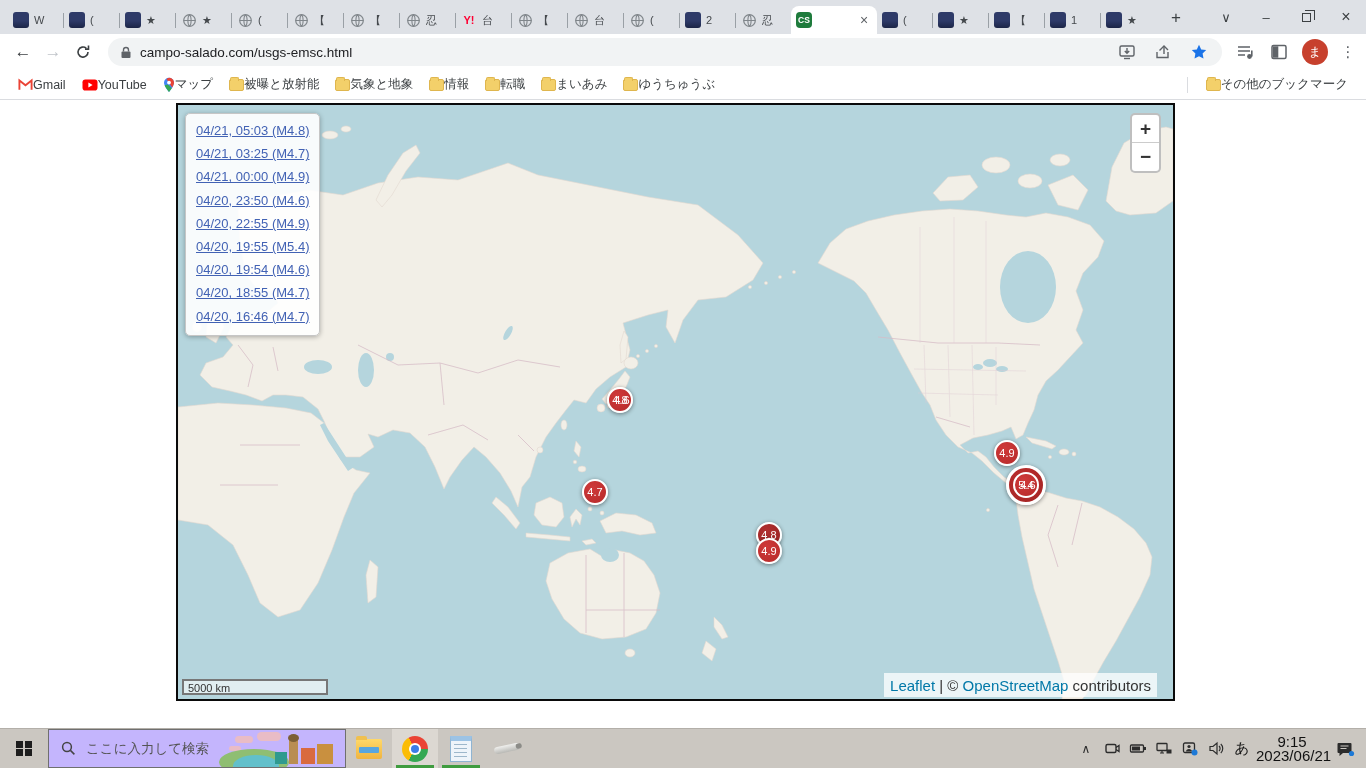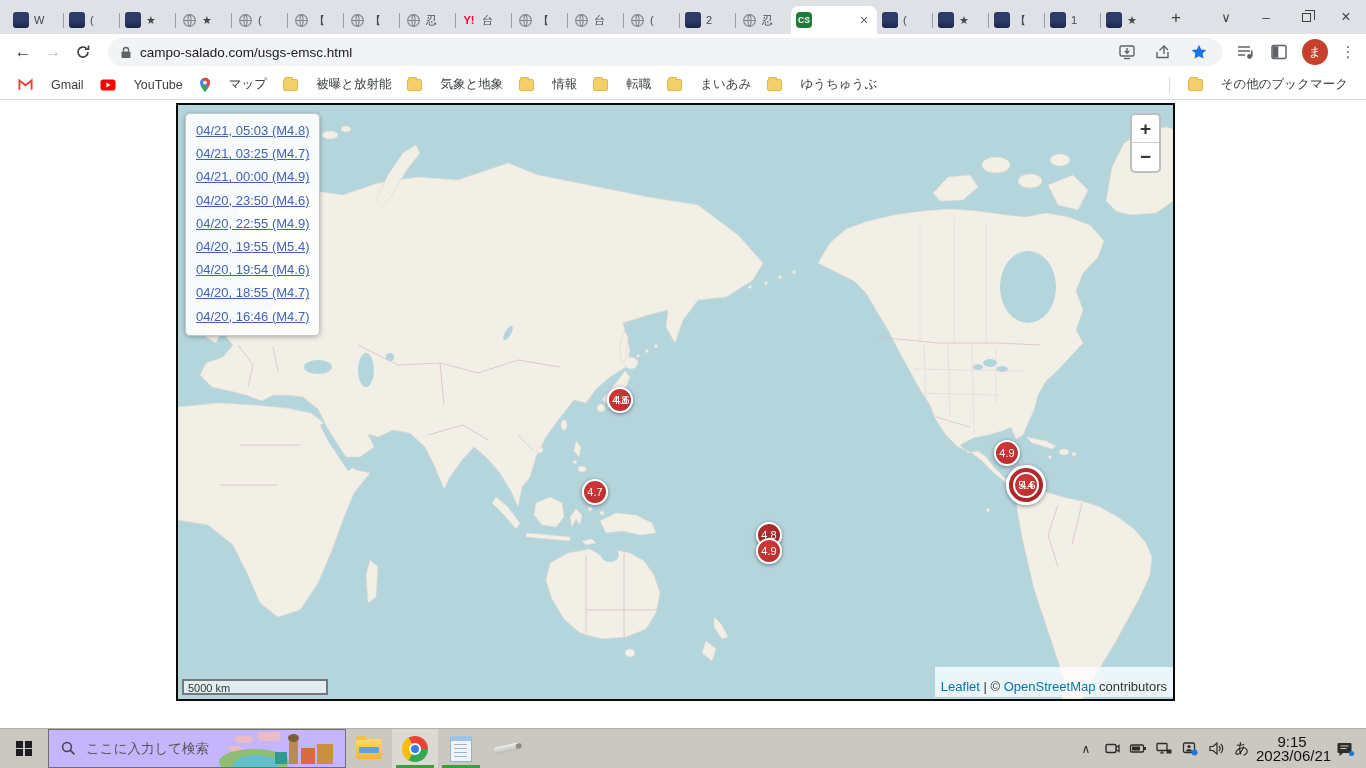--- a/index.html
+++ b/index.html
@@ -32,38 +32,38 @@
   #omnibox .lock{margin-right:8px;display:flex;}
   #urltext{font-size:13.5px;color:#202124;}
   .obx-icons{margin-left:auto;display:flex;gap:14px;align-items:center;}
   .tb-icon{display:flex;align-items:center;justify-content:center;width:22px;height:22px;flex:none;}
   .after-icons{display:flex;align-items:center;gap:12px;margin-left:4px;}
   #avatar{width:26px;height:26px;border-radius:50%;background:#c7402d;color:#fff;font-size:12.5px;display:flex;align-items:center;justify-content:center;flex:none;}
   .kebab{font-size:15px;color:#5f6368;width:16px;text-align:center;}
 
   
   #bmbar{position:absolute;left:0;top:70px;width:1366px;height:30px;background:#fff;border-bottom:1px solid #dadce0;display:flex;align-items:center;padding:0 10px;}
-  .bm{display:flex;align-items:center;gap:18px;padding:0 8px;height:22px;flex:none;}
+  .bm{display:flex;align-items:center;gap:0;padding:0 8px;height:22px;flex:none;}
   .bm-label{font-size:12.5px;color:#3c4043;white-space:nowrap;}
   .bm-folder{width:15px;height:12px;background:#f3d06a;border:1px solid #dfb64e;border-radius:2px;position:relative;}
   .bm-folder:before{content:"";position:absolute;left:0;top:-3px;width:7px;height:3px;background:#f3d06a;border:1px solid #dfb64e;border-bottom:none;border-radius:2px 2px 0 0;}
   #bm-right{margin-left:auto;display:flex;align-items:center;}
   .bm-div{width:1px;height:16px;background:#dadce0;margin-right:10px;}
 
   
   #page{position:absolute;left:0;top:101px;width:1366px;height:627px;background:#fff;}
   #map{position:absolute;left:176px;top:2px;width:999px;height:598px;border:2px solid #0a0a0a;background:#b5d5dd;overflow:hidden;}
   #mapsvg{position:absolute;left:0;top:0;}
   #quakepanel{position:absolute;left:7px;top:8px;background:rgba(255,255,255,0.9);border:1px solid #c6c6c6;border-radius:5px;box-shadow:0 1px 5px rgba(0,0,0,0.3);padding:5px 10px 7px 10px;z-index:30;}
   #quakepanel a{display:block;font-size:13px;line-height:23.2px;color:#4262b4;text-decoration:underline;white-space:nowrap;}
   #zoomctl{position:absolute;right:12px;top:8px;width:31px;background:#fff;border:2px solid rgba(0,0,0,0.25);border-radius:5px;z-index:30;}
   .zbtn{width:27px;height:28px;display:flex;align-items:center;justify-content:center;font-size:19px;font-weight:bold;color:#333;}
   .zbtn:first-child{border-bottom:1px solid #ccc;}
   #scalebar{position:absolute;left:4px;bottom:4px;width:146px;height:16px;border:2px solid #777;background:rgba(255,255,255,0.6);font-size:11px;line-height:12px;color:#333;padding:1px 0 0 4px;z-index:30;}
-  #attrib{position:absolute;right:0;bottom:2px;background:rgba(255,255,255,0.75);padding:12px 6px 3px 6px;font-size:13px;color:#333;z-index:30;white-space:nowrap;}
+  #attrib{position:absolute;right:16px;bottom:2px;background:rgba(255,255,255,0.75);padding:4px 6px 3px 6px;font-size:15px;color:#333;z-index:30;white-space:nowrap;}
   #attrib a{color:#0078A8;text-decoration:none;}
   .marker{position:absolute;border-radius:50%;background:radial-gradient(circle at 38% 32%,#cf3a3a,#b62a2a);border:2.5px solid #fff;box-shadow:0 1px 4px rgba(0,0,0,0.45);color:#fff;font-weight:normal;font-size:11px;z-index:20;}
   .marker.back{background:radial-gradient(circle at 38% 32%,#b03030,#992222);z-index:19;}
   .marker.ringouter{background:radial-gradient(circle at 40% 32%,#bb2e2e,#a32424);border-width:3px;}
   .mval{position:absolute;left:0;right:0;top:50%;transform:translateY(-50%);text-align:center;}
   .mval.m2{transform:translateY(-50%) translateX(2px);}
   #footer{position:absolute;left:178px;top:611px;font-size:13.5px;color:#1b1b1b;white-space:nowrap;}
   #footer a{color:#1b1b1b;text-decoration:underline;}
 
   

